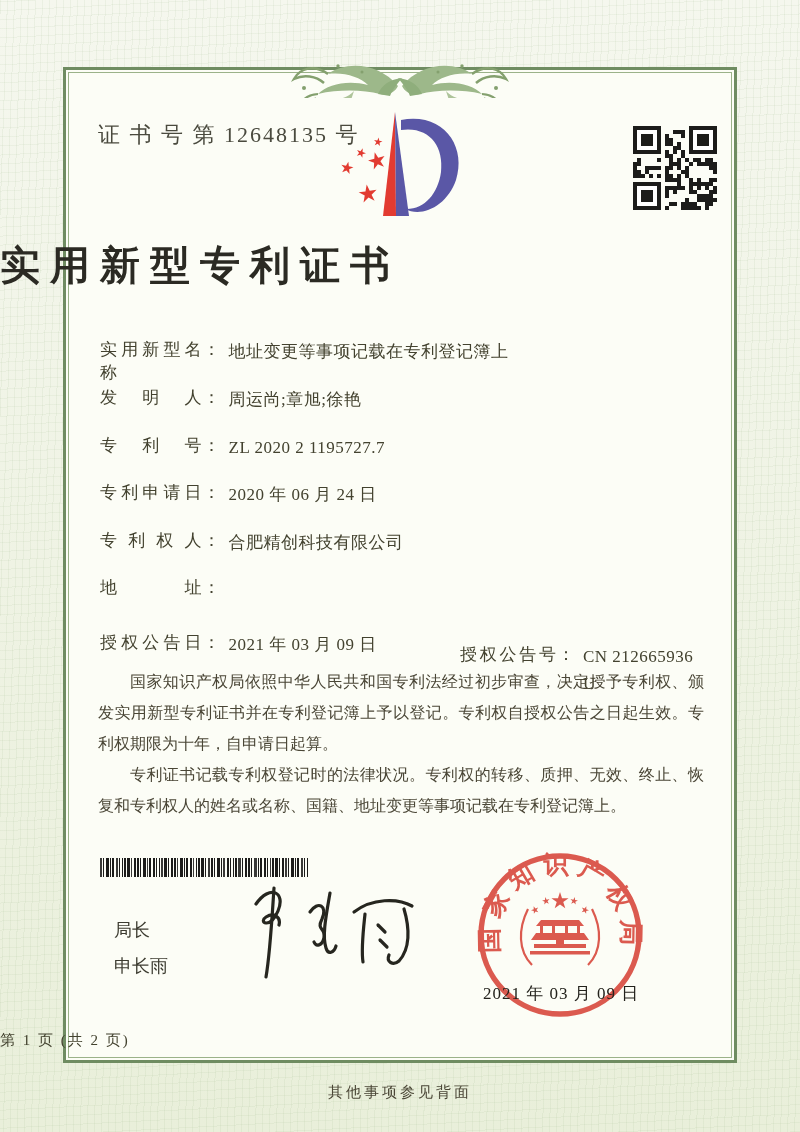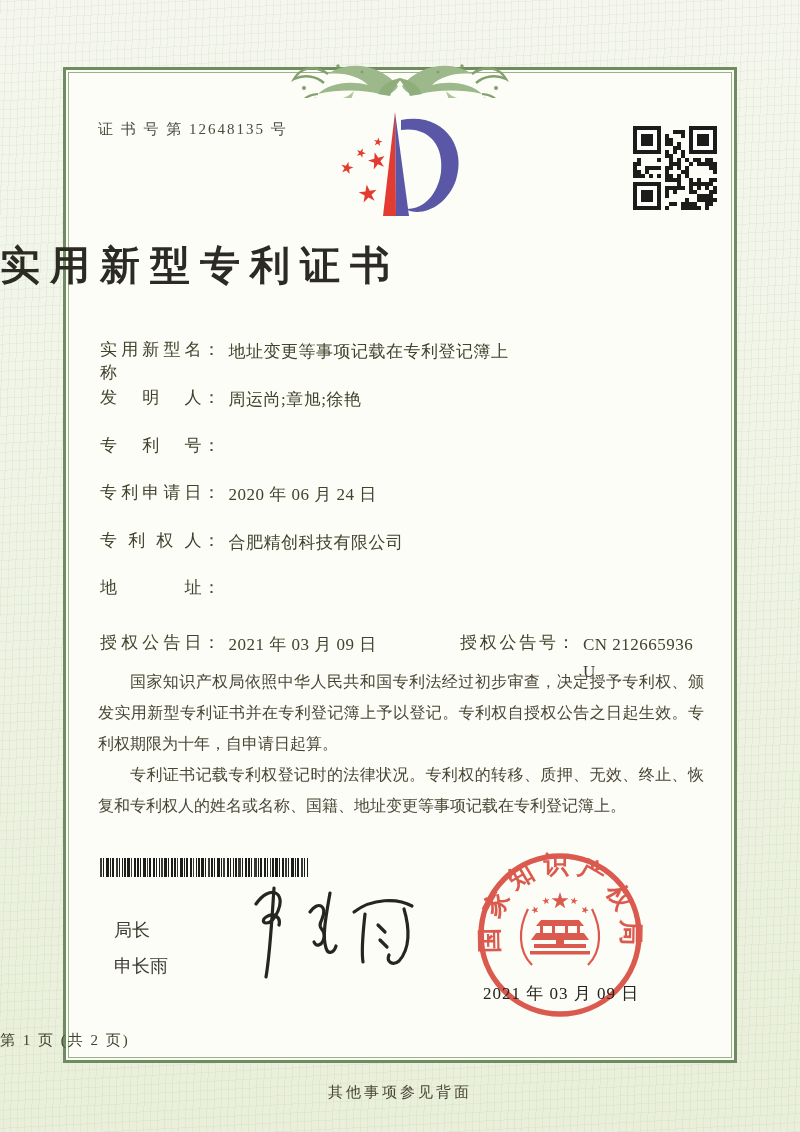--- a/index.html
+++ b/index.html
@@ -12,32 +12,32 @@
       linear-gradient(#f5f7ee, #e9efda);
   }
   .frame{
     position:absolute;left:63px;top:67px;width:674px;height:996px;
     box-sizing:border-box;border:3px solid #6f8c61;background:#fcfdf6;
   }
   .frame::before{
     content:"";position:absolute;inset:2px;border:1px solid #9bb289;pointer-events:none;
   }
   .abs{position:absolute;}
-  .cert-no{left:98px;top:120px;font-size:15px;letter-spacing:2px;color:#4a4a3e;}
+  .cert-no{left:98px;top:120px;font-size:22px;letter-spacing:2px;color:#4a4a3e;}
   .title{
     left:0;right:0;top:238px;text-align:left;font-size:40px;font-weight:700;
     letter-spacing:10px;color:#2b2a23;
   }
   .row{position:absolute;left:100px;display:flex;align-items:flex-start;
        font-size:17px;color:#43422f;letter-spacing:.5px;}
   .lbl{display:inline-block;width:102px;text-align:justify;text-align-last:justify;}
   .colon{margin:0 8px 0 1px;}
   .val{max-width:500px;line-height:27px;}
   .val-address{width:436px;}
-  .grant2{position:absolute;left:360px;top:0;display:flex;}
+  .grant2{position:absolute;left:360px;top:12px;display:flex;}
   .paras{left:98px;top:666px;width:606px;font-size:16px;line-height:31px;
          color:#4a4636;text-align:justify;}
   .paras p{margin:0;text-indent:2em;}
   .signer{left:114px;top:912px;font-size:18px;color:#3c3b30;line-height:36px;}
   .seal-date{left:478px;top:982px;width:166px;text-align:center;font-size:17px;
              letter-spacing:1px;color:#23221c;z-index:5;}
   .page-no{left:0;right:0;top:1031px;text-align:left;font-size:15px;color:#43422f;letter-spacing:2px;}
   .back-note{left:0;right:0;top:1083px;text-align:center;font-size:15px;color:#4a4636;letter-spacing:3px;}
   svg{display:block;}
   .seal-wrap{left:472px;top:847px;z-index:4;}
@@ -222,20 +222,21 @@
   <span class="val">地址变更等事项记载在专利登记簿上</span>
 </div>
 <div class="row" style="top:386px">
   <span class="lbl">发明人</span>
     <span class="colon">：</span>
   <span class="val">周运尚;章旭;徐艳</span>
 </div>
 <div class="row" style="top:434px">
   <span class="lbl">专利号</span>
     <span class="colon">：</span>
+  <span class="val">ZL 2020 2 1195727.7</span>
 </div>
 <div class="row" style="top:481px">
   <span class="lbl">专利申请日</span>
     <span class="colon">：</span>
   <span class="val">2020 年 06 月 24 日</span>
 </div>
 <div class="row" style="top:529px">
   <span class="lbl">专利权人</span>
     <span class="colon">：</span>
   <span class="val">合肥精创科技有限公司</span>

